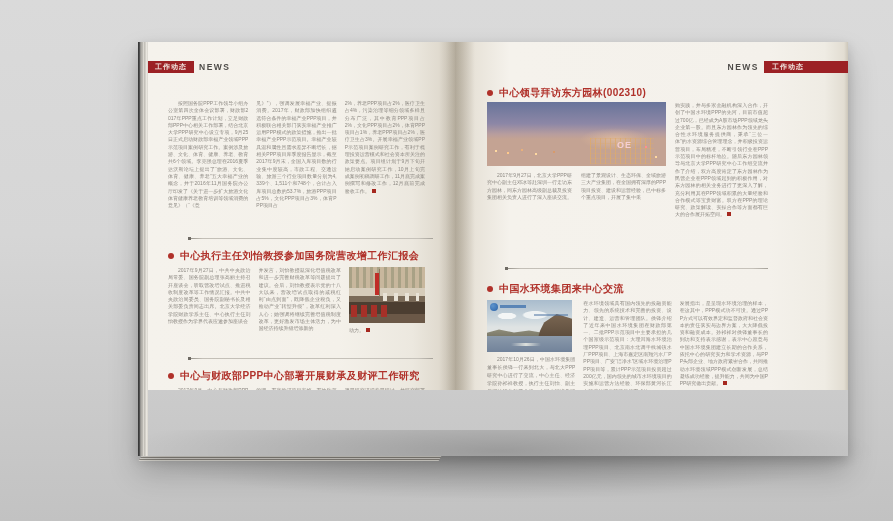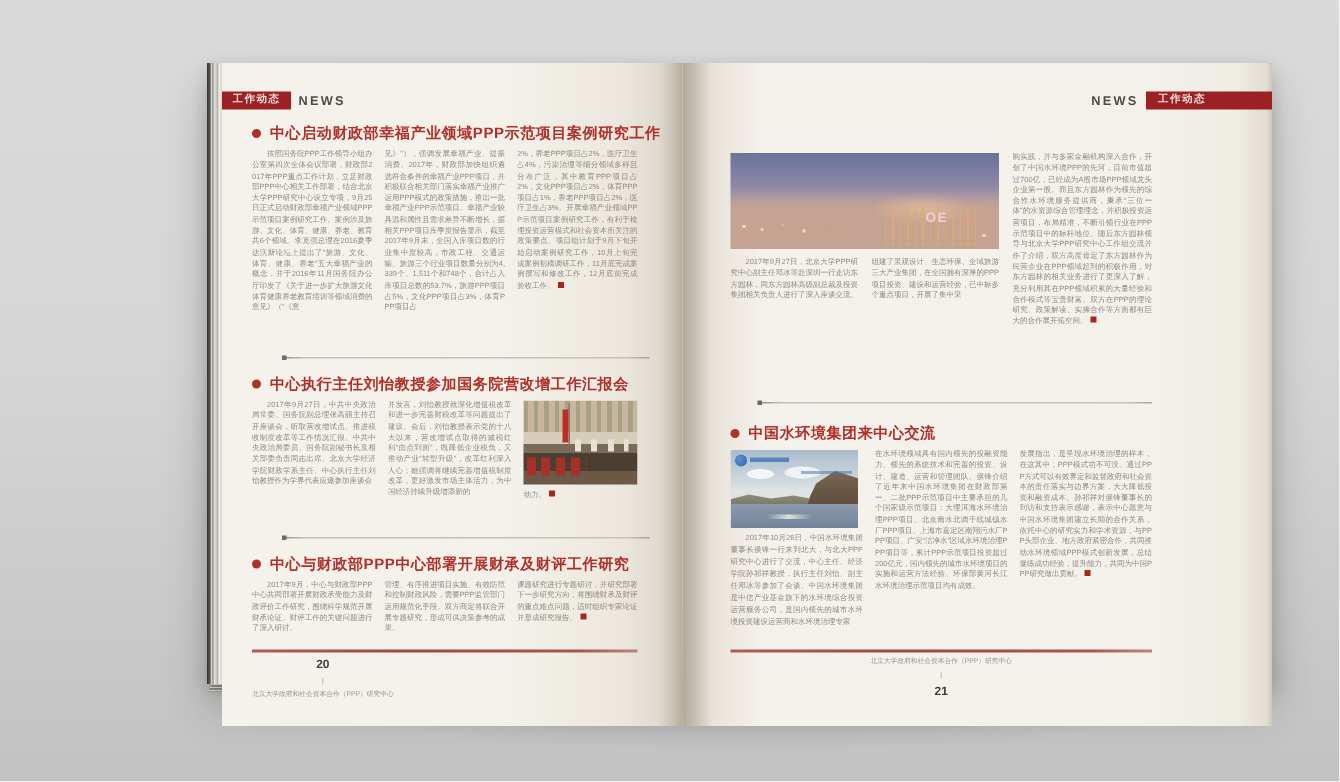--- a/index.html
+++ b/index.html
@@ -5,21 +5,21 @@
   * { margin:0; padding:0; box-sizing:border-box; }
   body { font-family:"Liberation Sans", sans-serif; }
   .scene { position:relative; width:893px; height:521px; overflow:hidden;
     background:linear-gradient(180deg,#dadada 0%,#d6d6d6 45%,#cbcbcb 75%,#c2c2c2 100%); }
   .floor-shadow { position:absolute; left:120px; top:430px; width:760px; height:70px;
     background:radial-gradient(ellipse at 50% 30%, rgba(0,0,0,.22), rgba(0,0,0,0) 70%); }
   .book { position:absolute; left:138px; top:42px; width:710px; height:414px; display:flex;
     box-shadow:0 16px 28px rgba(0,0,0,.22), 0 4px 10px rgba(0,0,0,.14); }
   .page-stack { width:10px; flex:0 0 10px;
     background:linear-gradient(90deg,#2f2f2f 0px,#5a5a5a 2px,#cfccc5 3px,#8f8d88 4px,#e6e3dc 5px,#b8b5ae 7px,#eeebe4 8px,#d8d5ce 10px); }
-  .page { position:relative; height:442px; overflow:hidden; }
+  .page { position:relative; height:348px; overflow:hidden; }
   .page.left { flex:0 0 307px;
     background:linear-gradient(90deg,#f5f2ec 0%,#f4f1ea 62%,#ece8df 86%,#ddd7cb 97%,#cfc8ba 100%); }
   .page.right { flex:0 0 393px;
     background:linear-gradient(90deg,#cfc8ba 0%,#e8e3d9 5%,#f5f2ec 14%,#f4f1eb 80%,#efece4 94%,#e2ddd2 99%,#cdc7ba 100%); }
   .page.left::after { content:''; position:absolute; top:0; right:0; width:16px; height:100%;
     background:linear-gradient(90deg, rgba(90,78,58,0) 0%, rgba(90,78,58,.22) 100%); }
   .page.right::before { content:''; position:absolute; top:0; left:0; width:20px; height:100%;
     background:linear-gradient(90deg, rgba(90,78,58,.26) 0%, rgba(90,78,58,0) 100%); }
   .sheet-edges { position:absolute; left:140px; top:456px; width:300px; height:5px;
     background:repeating-linear-gradient(180deg,#f2efe8 0 1px,#9a968e 1px 2px); transform:skewX(-30deg); }
@@ -120,24 +120,20 @@
 
   <div class="book">
     <div class="page-stack"></div>
 
     <div class="page left">
       <div class="kicker kl">
         <span class="kicker-tag">工作动态</span>
         <span class="kicker-news">NEWS</span>
       </div>
 
-      <div class="art-head abs" style="top:40px; left:20px;">
-        <span class="dot"></span>
-        <span class="headline">中心启动财政部幸福产业领域PPP示范项目案例研究工作</span>
-      </div>
       <div class="cols" style="top:58px; left:20px; width:257px; height:128px;">
         <div class="col"><span class="ind"></span><span>按照国务院PPP工作领导小组办公室第四次全体会议部署，财政部2017年PPP重点工作计划，立足财政部PPP中心相关工作部署，结合北京大学PPP研究中心设立专项，9月25日正式启动财政部幸福产业领域PPP示范项目案例研究工作。案例涉及旅游、文化、体育、健康、养老、教育共6个领域。李克强总理在2016夏季达沃斯论坛上提出了“旅游、文化、体育、健康、养老”五大幸福产业的概念，并于2016年11月国务院办公厅印发了《关于进一步扩大旅游文化体育健康养老教育培训等领域消费的意见》（“《意</span></div>
         <div class="col"><span>见》”），强调发展幸福产业、提振消费。2017年，财政部加快组织遴选符合条件的幸福产业PPP项目，并积极联合相关部门落实幸福产业推广运用PPP模式的政策措施，推出一批幸福产业PPP示范项目。幸福产业较具温和属性且需求差异不断增长，据相关PPP项目库季度报告显示，截至2017年9月末，全国入库项目数的行业集中度较高，市政工程、交通运输、旅游三个行业项目数量分别为4,339个、1,511个和748个，合计占入库项目总数的53.7%，旅游PPP项目占5%，文化PPP项目占3%，体育PPP项目占</span></div>
         <div class="col"><span>2%，养老PPP项目占2%，医疗卫生占4%，污染治理等细分领域多样且分布广泛，其中教育PPP项目占2%，文化PPP项目占2%，体育PPP项目占1%，养老PPP项目占2%，医疗卫生占3%。开展幸福产业领域PPP示范项目案例研究工作，有利于梳理投资运营模式和社会资本所关注的政策要点。项目组计划于9月下旬开始启动案例研究工作，10月上旬完成案例初稿调研工作，11月底完成案例撰写和修改工作，12月底前完成验收工作。</span><span class="endmark"></span></div>
       </div>
 
       <div class="divider" style="top:196px; left:40px; width:245px;"></div>
 
       <div class="art-head abs" style="top:207px; left:20px;">
         <span class="dot"></span>
@@ -177,20 +173,24 @@
         <span>北京大学政府和社会资本合作（PPP）研究中心</span>
       </div>
     </div>
 
     <div class="page right">
       <div class="kicker kr">
         <span class="kicker-news">NEWS</span>
         <span class="kicker-tag">工作动态</span>
       </div>
 
+      <div class="art-head abs" style="top:44px; left:32px;">
+        <span class="dot"></span>
+        <span class="headline">中心领导拜访东方园林(002310)</span>
+      </div>
       <div class="abs" style="top:60px; left:32px; width:281px; display:flex; gap:9px;justify-content:space-between;">
         <div style="flex:0 0 179px;">
           <div class="photo photo-city">
             <div class="pc-glow"></div>
             <div class="pc-skyline"></div>
             <div class="pc-windows"></div>
             <div class="pc-lights"></div>
             <span class="pc-sign">OE</span>
           </div>
           <div style="display:flex; gap:9px; margin-top:6px; height:84px; overflow:hidden;">

